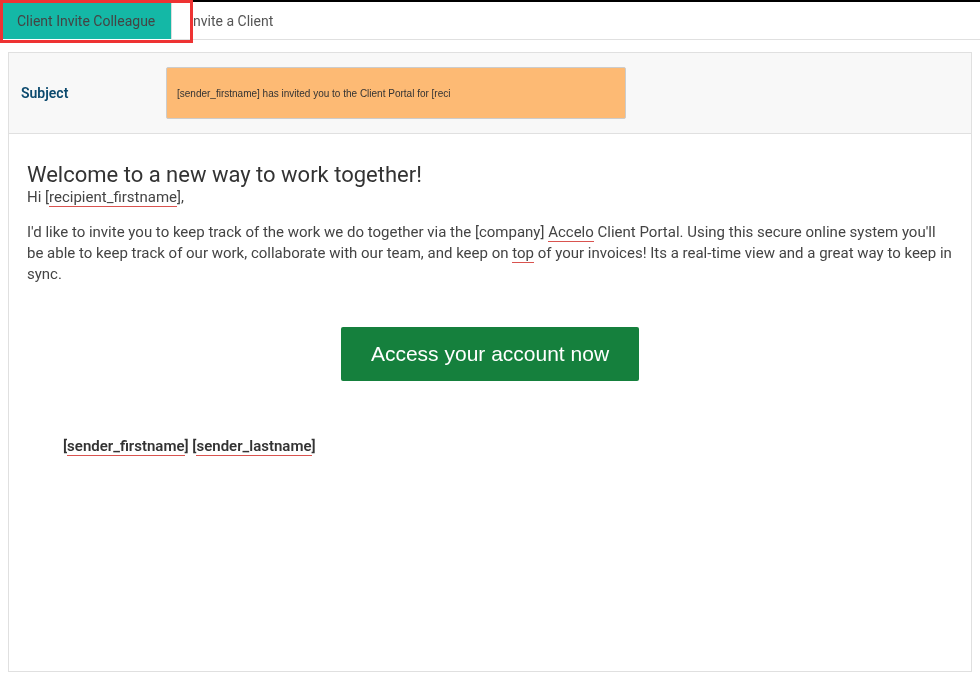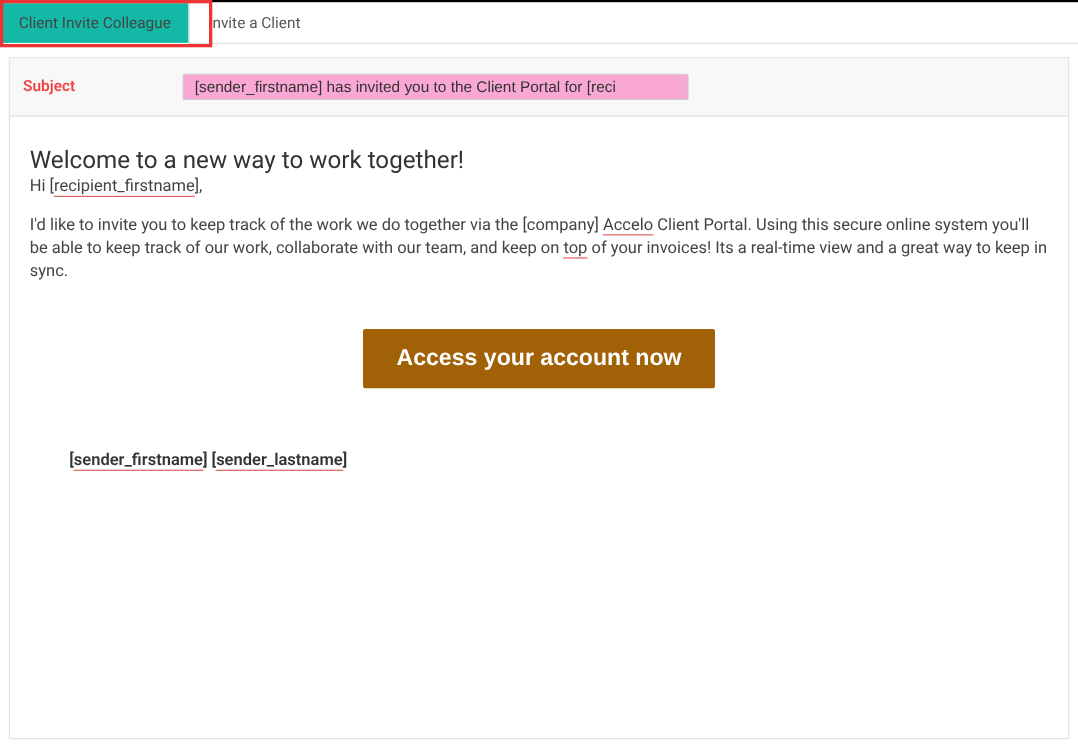--- a/index.html
+++ b/index.html
@@ -53,31 +53,31 @@
     display: flex;
     align-items: center;
     padding: 14px 12px;
     border-bottom: 1px solid #e0e0e0;
     background: #f8f8f8;
   }
   .subject-label {
     width: 145px;
     font-size: 14px;
     font-weight: 600;
-    color: #ef4444;
+    color: #0c4a6e;
   }
   .subject-input {
     flex: 0 0 460px;
-    height: 24px;
+    height: 52px;
     border: 1px solid #ccc;
     border-radius: 2px;
     padding: 0 10px;
-    font-size: 14px;
+    font-size: 10px;
     color: #333;
-    background: #f9a8d4;
+    background: #fdba74;
     text-overflow: ellipsis;
   }
   .body-area {
     padding: 28px 18px 18px 18px;
   }
   .body-heading {
     font-size: 22px;
     font-weight: 400;
     color: #333;
   }
@@ -90,24 +90,24 @@
   .underline-red {
     border-bottom: 1px solid #d9534f;
     padding-bottom: 0px;
   }
   .cta-wrap {
     text-align: center;
     margin: 42px 0 56px 0;
   }
   .cta-button {
     display: inline-block;
-    background: #a16207;
+    background: #15803d;
     color: #fff;
     font-size: 21px;
-    font-weight: 700;
+    font-weight: 400;
     padding: 15px 30px;
     border: none;
     border-radius: 2px;
     cursor: pointer;
   }
   .closing {
     font-size: 15px;
     color: #444;
     margin-bottom: 14px;
   }

